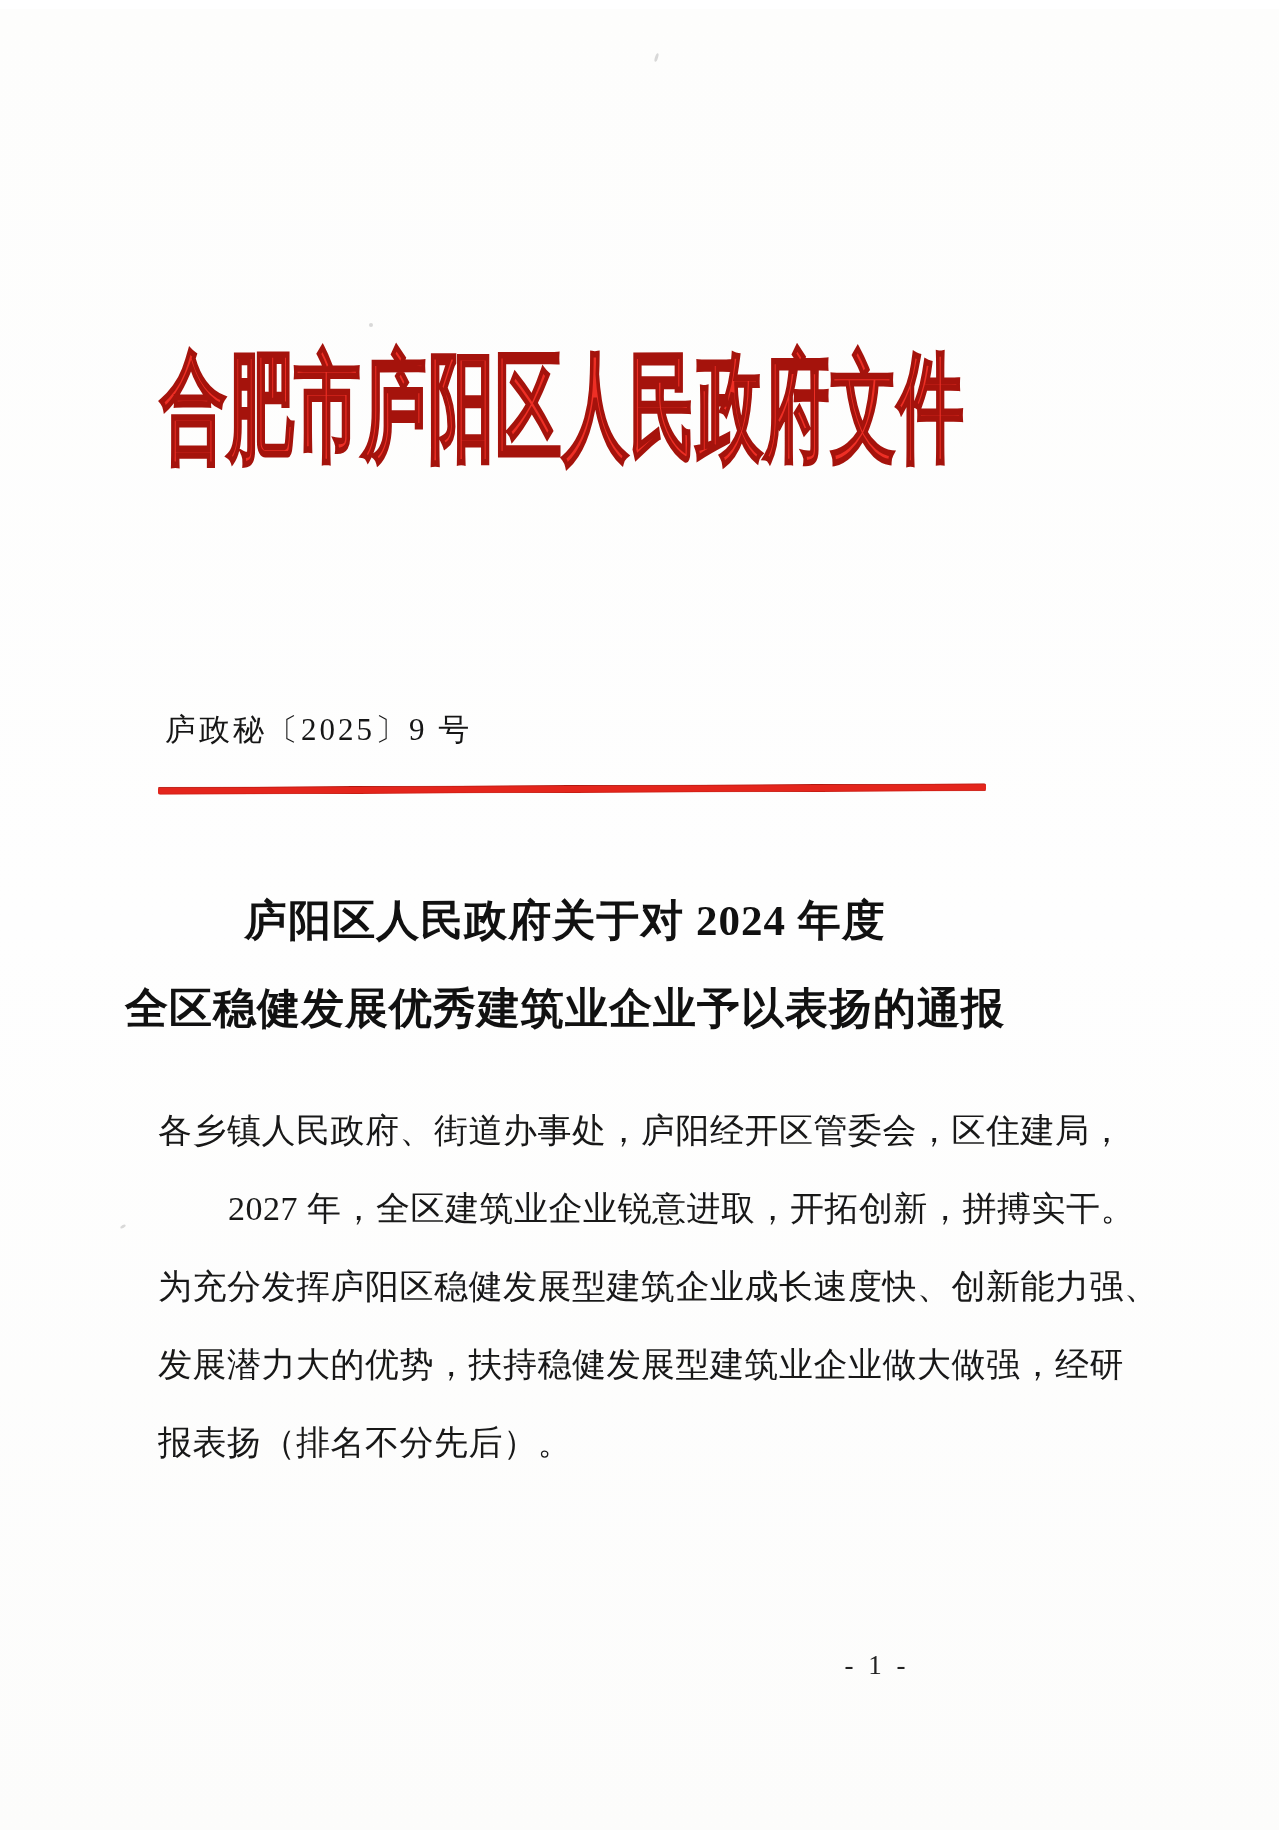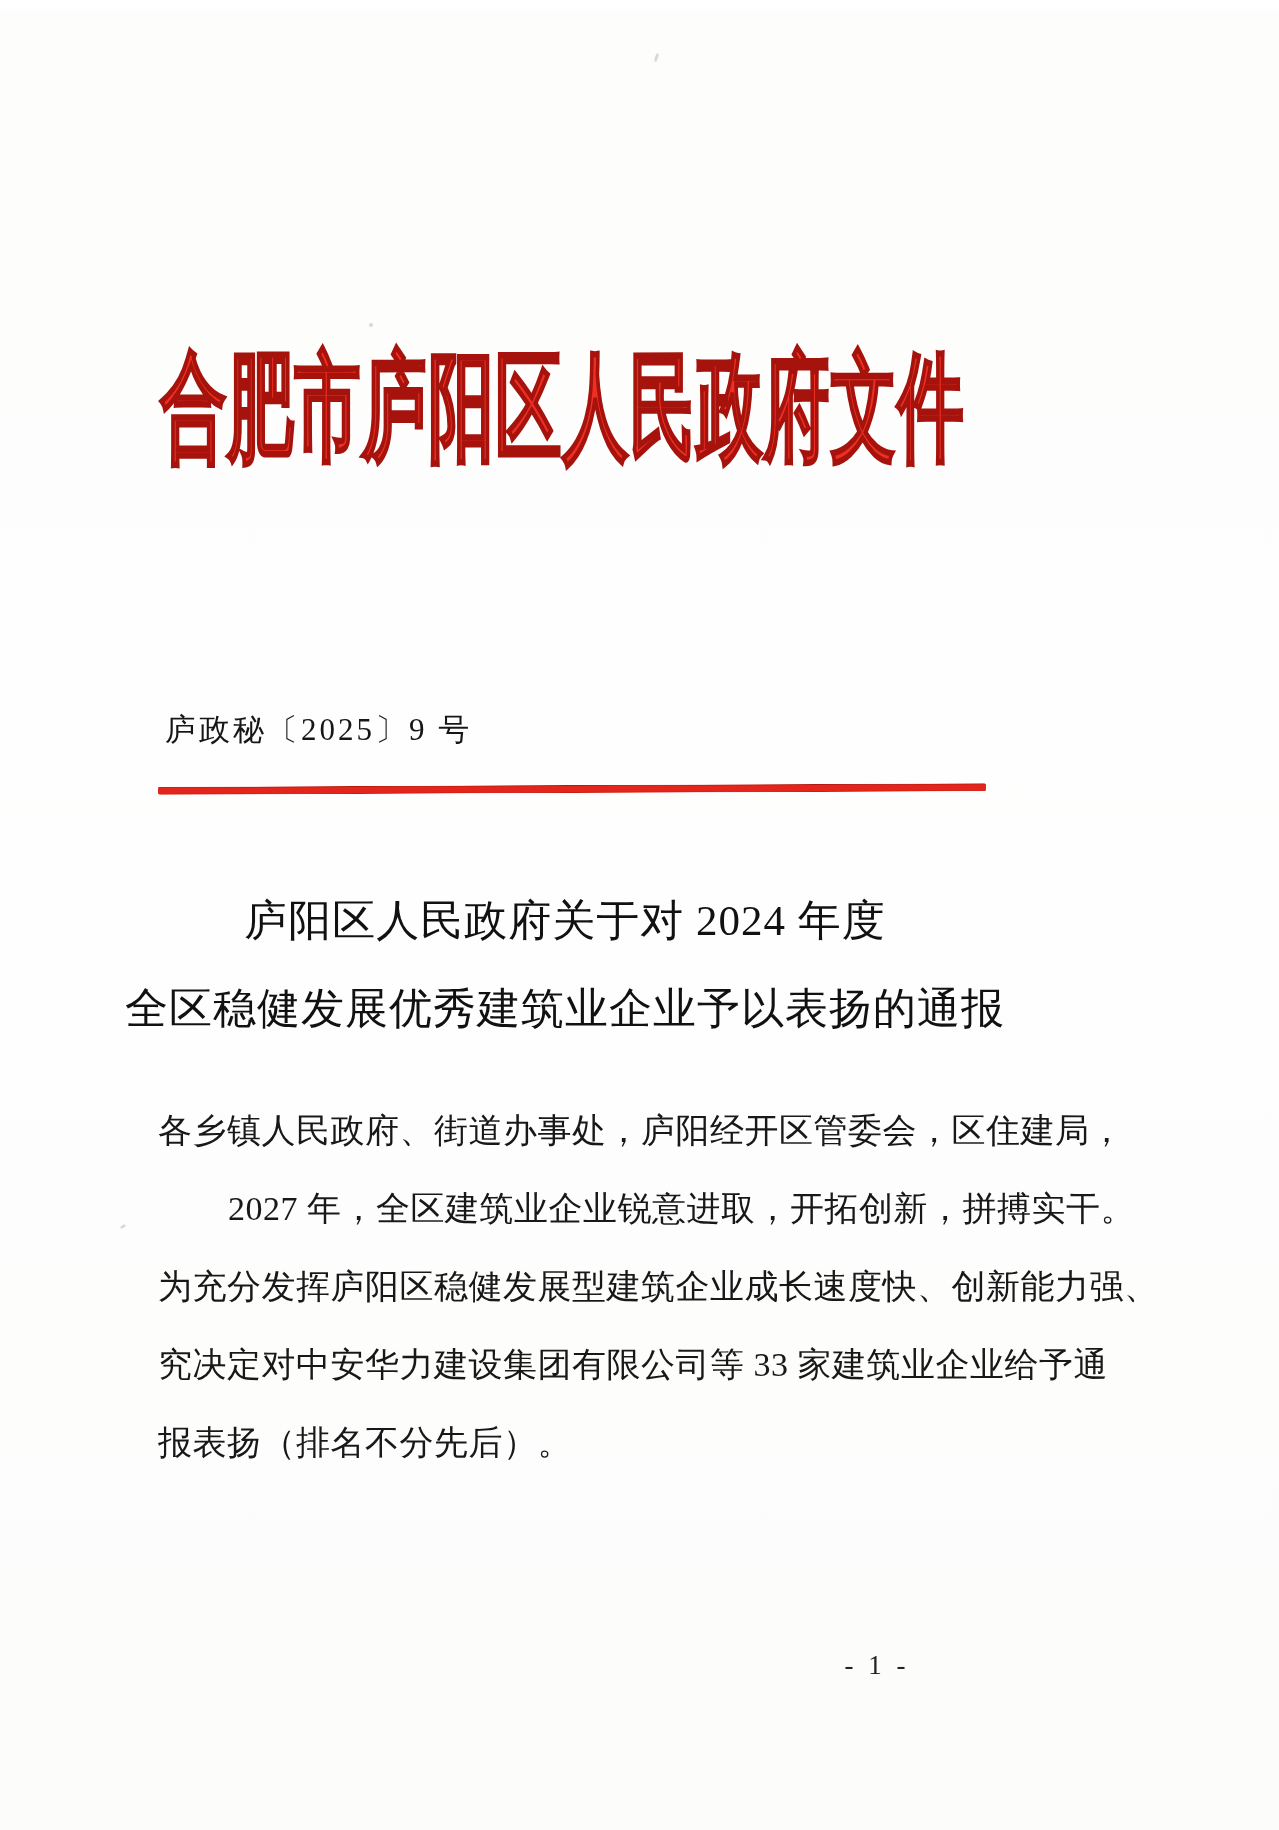--- a/index.html
+++ b/index.html
@@ -62,21 +62,21 @@
     transform: rotate(-0.25deg);
   }
 
   
   .doc-title {
     position: absolute;
     top: 868px;
     left: 120px;
     width: 890px;
     text-align: center;
-    font-weight: normal;
+    font-weight: bold;
     font-size: 43px;
     line-height: 88px;
     letter-spacing: 1px;
     color: #111;
   }
 
   
   .body-block {
     position: absolute;
     top: 1092px;
@@ -143,19 +143,19 @@
 
   <div class="doc-title">
     <div>庐阳区人民政府关于对 2024 年度</div>
     <div>全区稳健发展优秀建筑业企业予以表扬的通报</div>
   </div>
 
   <div class="body-block">
     <div class="body-line">各乡镇人民政府、街道办事处，庐阳经开区管委会，区住建局，</div>
     <div class="body-line indent">2027 年，全区建筑业企业锐意进取，开拓创新，拼搏实干。</div>
     <div class="body-line">为充分发挥庐阳区稳健发展型建筑企业成长速度快、创新能力强、</div>
-    <div class="body-line">究决定对中安华力建设集团有限公司等 33 家建筑业企业给予通</div>
+    <div class="body-line">发展潜力大的优势，扶持稳健发展型建筑业企业做大做强，经研</div>
     <div class="body-line short">报表扬（排名不分先后）。</div>
   </div>
 
   <div class="page-number">- 1 -</div>
 
 </div>
 
 </body></html>

